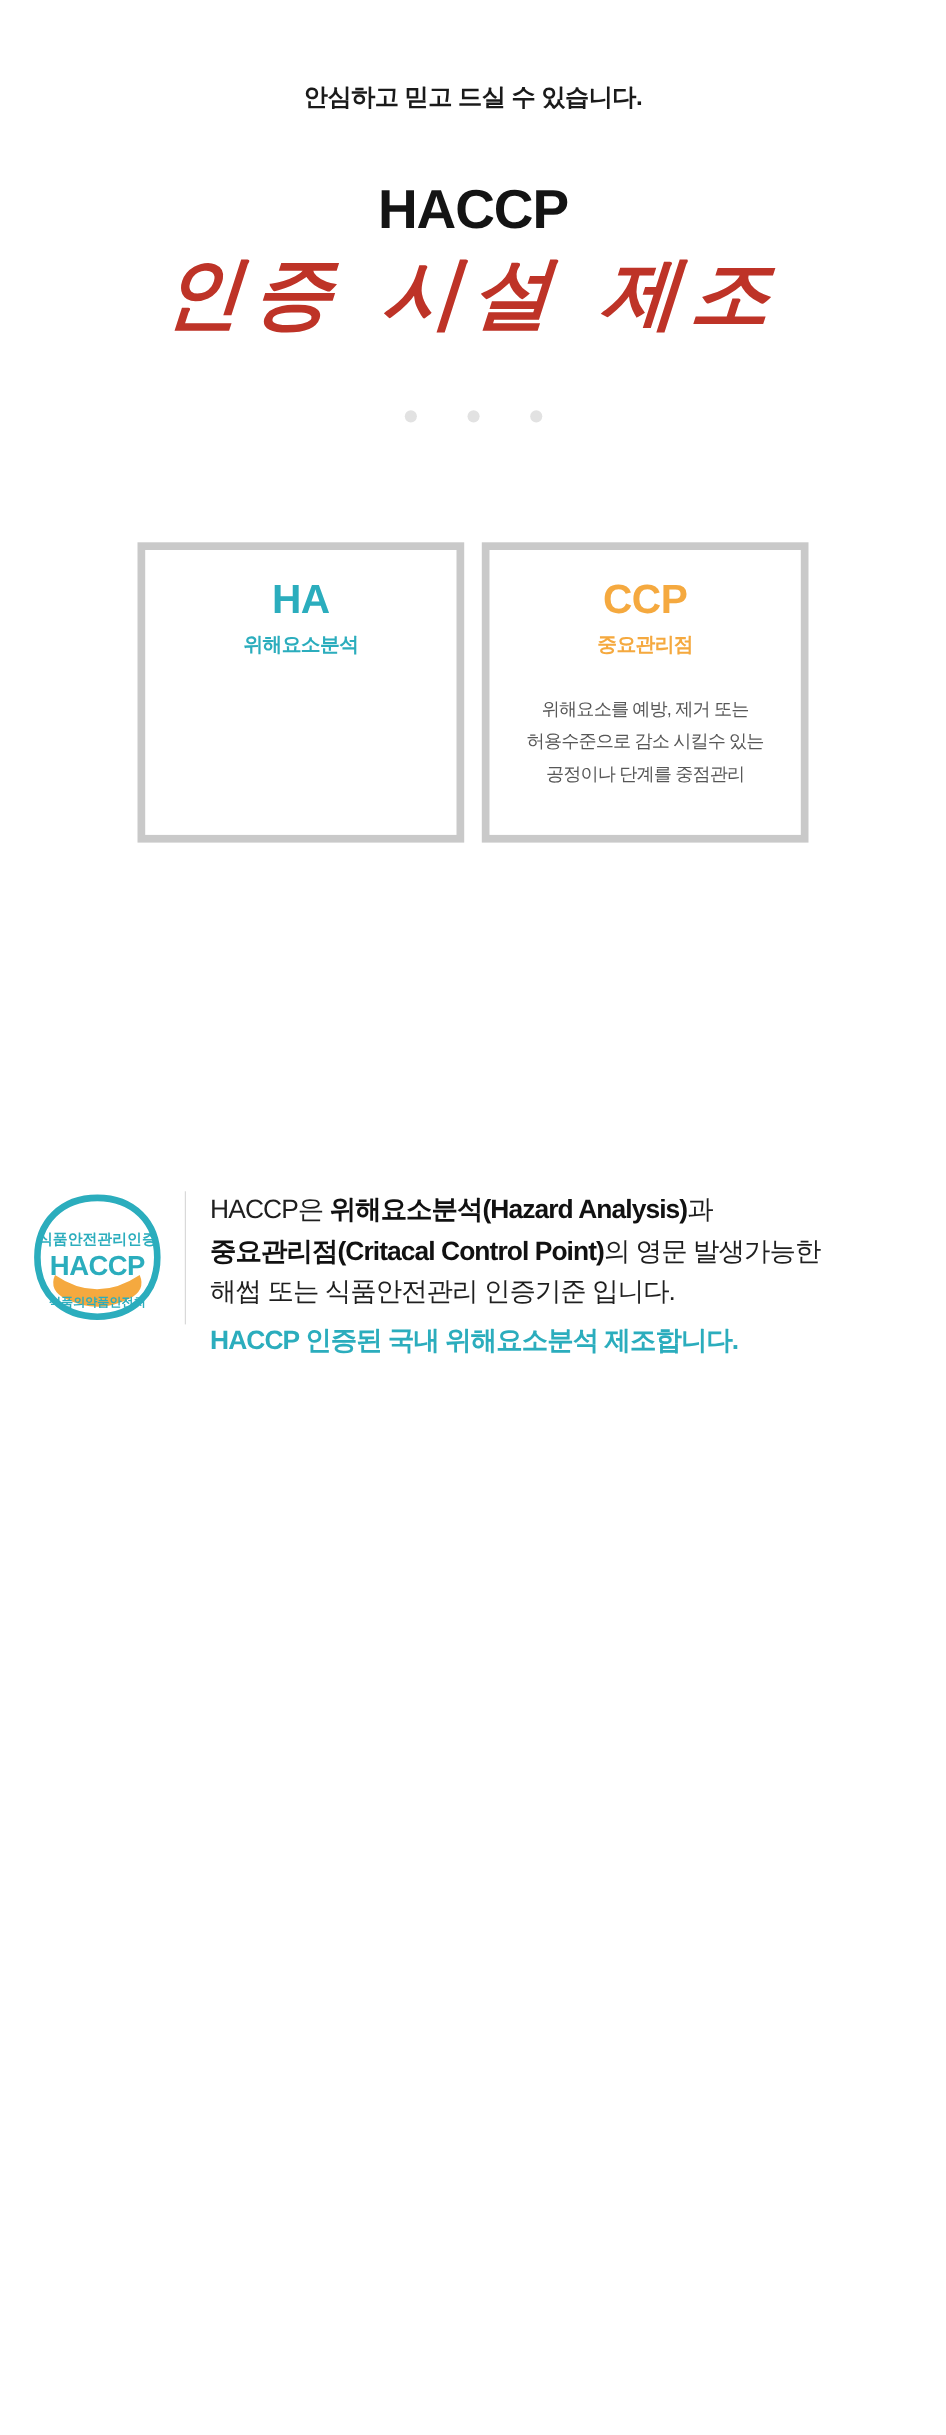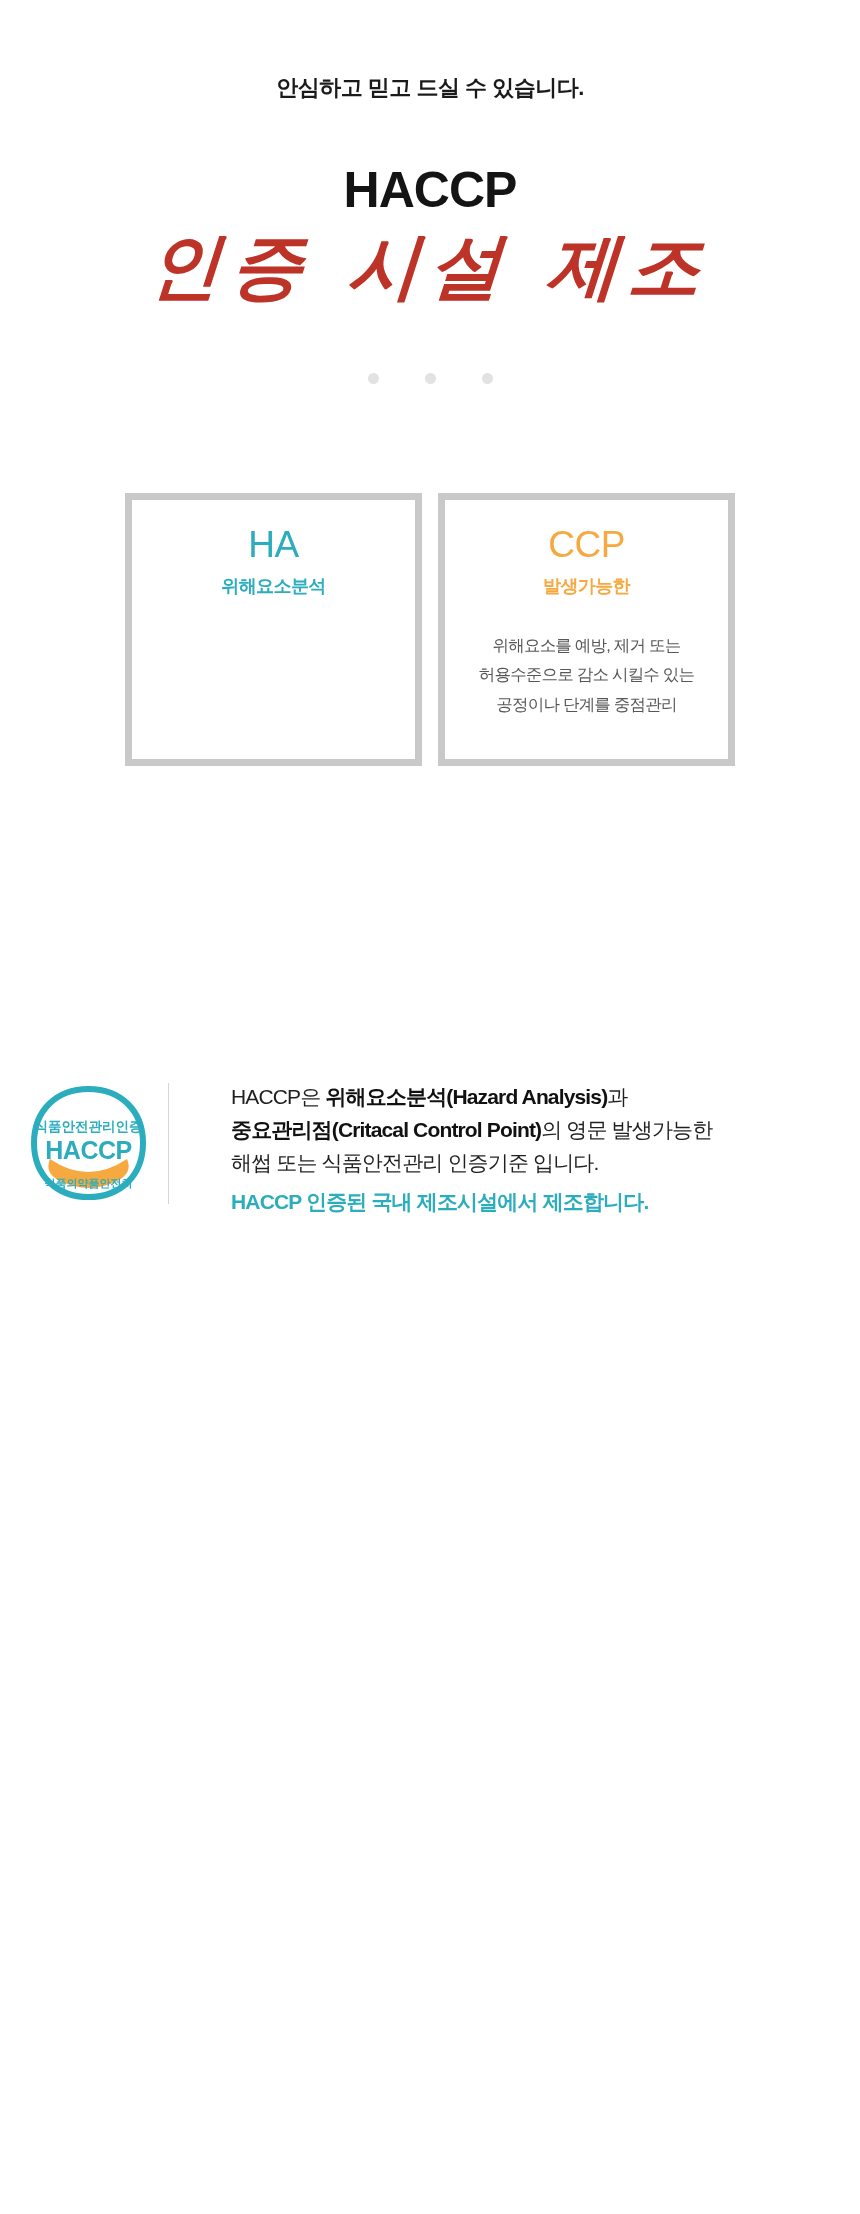--- a/index.html
+++ b/index.html
@@ -35,44 +35,43 @@
   
   .cards {
     position:absolute; left:0; top:493px; width:860px;
     display:flex; justify-content:center; gap:16px;
   }
   .card {
     width:297px; height:273px; border:7px solid #C9C9C9; background:#fff;
     display:flex; flex-direction:column; align-items:center;
     padding-top:26px;
   }
-  .card-title { font-size:37px; font-weight:400; line-height:1; letter-spacing:-0.5px; }
+  .card-title { font-size:37px; font-weight:700; line-height:1; letter-spacing:-0.5px; }
   .card-sub { margin-top:11px; font-size:18px; font-weight:700; letter-spacing:-0.6px;text-align:center; }
   .card-body {
     margin-top:33px; font-size:16.5px; line-height:1.78; color:#575757;
     text-align:center; letter-spacing:-0.8px; font-weight:400;
   }
   .ha .card-title, .ha .card-sub { color:#2BADBD; }
   .ccp .card-title, .ccp .card-sub { color:#F5A93F; }
 
   
   .cert {
     position:absolute; left:0; top:1079px; width:860px;
     display:flex; align-items:flex-start; padding-left:26px;
   }
   .badge { width:125px; height:125px; position:relative; flex:none; margin-top:4px; }
   .badge svg { display:block; }
   .cert-divider {
     width:1px; background:#D5D5D5; height:121px; margin-left:17px; margin-top:4px; flex:none;
   }
   .cert-text { margin-left:22px; padding-top:2px; }
   .cert-line {
-    font-size:21px; line-height:1.57; letter-spacing:-0.85px; color:#1f1f1f; font-weight:400;
+    font-size:24px; line-height:1.57; letter-spacing:-0.85px; color:#1f1f1f; font-weight:400;
     white-space:nowrap;
-    margin-left:40px;
   }
   .cert-line b { font-weight:700; color:#111; }
   .cert-line.accent { color:#2BADBD; font-weight:700; margin-top:6px; }
 
   
   .photo {
     position:absolute; left:0; top:968px; width:860px; height:1246px;
     overflow:hidden; z-index:-1;
   }
   .photo-top { position:absolute; left:0; top:0; width:860px; height:332px; }
@@ -366,21 +365,21 @@
 
 <div class="cards">
 
   <div class="card ha">
     <div class="card-title">HA</div>
     <div class="card-sub">위해요소분석</div>
   </div>
 
   <div class="card ccp">
     <div class="card-title">CCP</div>
-    <div class="card-sub">발생가능한</div>
+    <div class="card-sub">중요관리점</div>
     <div class="card-body">
       <div>위해요소를 예방, 제거 또는</div>
       <div>허용수준으로 감소 시킬수 있는</div>
       <div>공정이나 단계를 중점관리</div>
     </div>
   </div>
 
 </div>
 
 <div class="cert">
@@ -399,16 +398,16 @@
       <text x="62.5" y="104" text-anchor="middle" font-family="'Liberation Sans',sans-serif" font-size="11" font-weight="700" fill="#2BADBD">식품의약품안전처</text>
     </svg>
   </div>
 
   <div class="cert-divider"></div>
 
   <div class="cert-text">
     <div class="cert-line"><span>HACCP은 </span><b>위해요소분석(Hazard Analysis)</b><span>과</span></div>
     <div class="cert-line"><b>중요관리점(Critacal Control Point)</b><span>의 영문 발생가능한</span></div>
     <div class="cert-line">해썹 또는 식품안전관리 인증기준 입니다.</div>
-    <div class="cert-line accent">HACCP 인증된 국내 제조시설에서 제조합니다.</div>
+    <div class="cert-line accent">HACCP 인증된 국내 위해요소분석 제조합니다.</div>
   </div>
 
 </div>
 
 </body></html>

